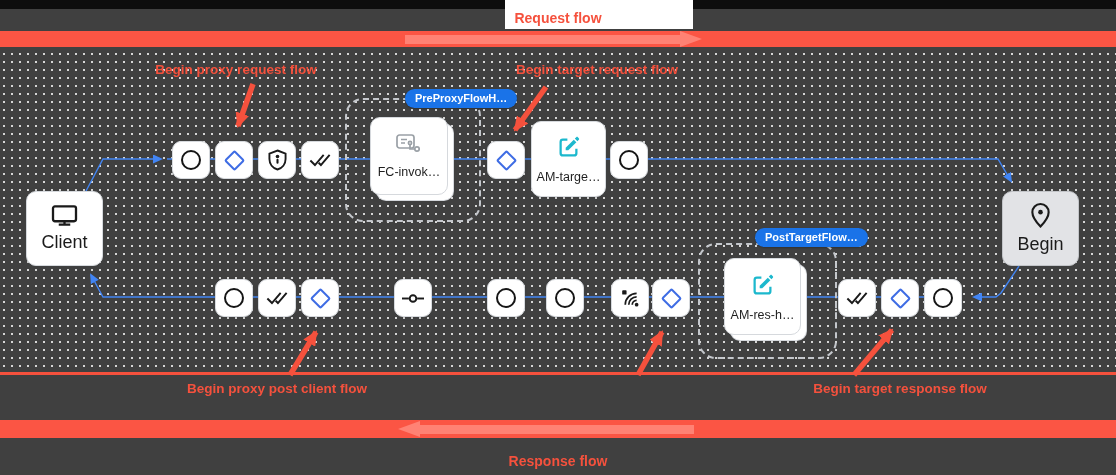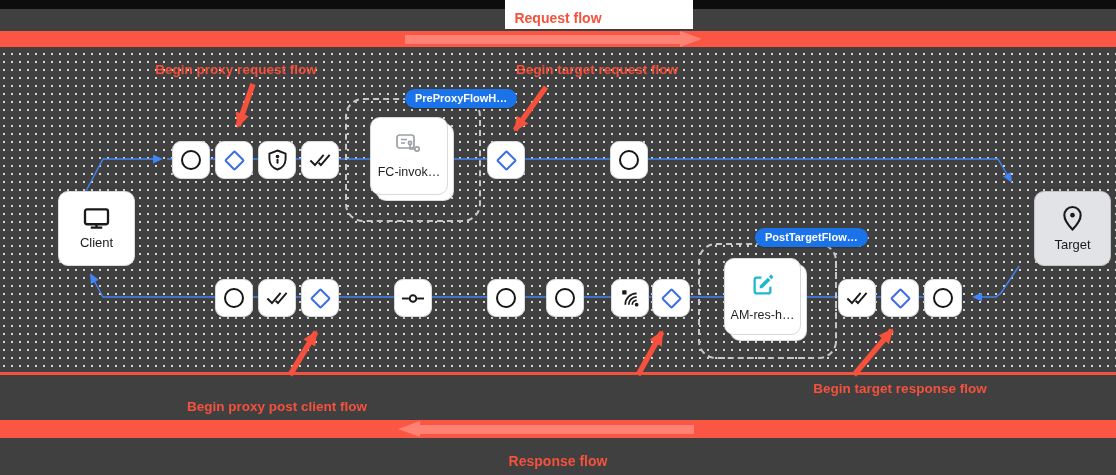--- a/index.html
+++ b/index.html
@@ -40,21 +40,21 @@
   .ic-circle{width:16px;height:16px;border:2.4px solid #161616;border-radius:50%;}
   .ic-diamond{width:11px;height:11px;border:2.4px solid var(--diamond-blue,#3f6de4);
               border-radius:2px;transform:rotate(45deg);}
   .card{position:absolute;background:#fff;border:1px solid #d6d9dd;border-radius:10px;z-index:2;
         display:flex;flex-direction:column;align-items:center;justify-content:center;gap:9px;
         box-shadow:0 2px 6px rgba(60,64,67,.15);}
   .card.stacked{box-shadow:6px 6px 0 -1px #ffffff,6px 6px 0 0 #d6d9dd,0 2px 6px rgba(60,64,67,.15);}
   .card-label{font-size:12.5px;color:#1f1f1f;white-space:nowrap;}
   .endpoint{position:absolute;width:75px;height:73px;border-radius:10px;z-index:2;
         display:flex;flex-direction:column;align-items:center;justify-content:center;gap:5px;
-        font-size:13px;color:#1b1b1b;margin-left:32px;}
+        font-size:18px;color:#1b1b1b;}
   .endpoint.client{background:#fff;border:1px solid #d6d9dd;box-shadow:0 2px 6px rgba(60,64,67,.18);}
   .endpoint.target{background:#e2e3e6;border:1px solid #c2c4c8;box-shadow:0 2px 6px rgba(60,64,67,.18);}
   .dashed-box{position:absolute;border:2px dashed #c4c7cc;border-radius:18px;z-index:1;}
   .pill{position:absolute;background:var(--pill-blue,#1a73e8);color:#fff;font-size:11px;
         font-weight:bold;padding:3px 10px 4px;border-radius:11px;white-space:nowrap;z-index:4;
         box-shadow:0 1px 2px rgba(0,0,0,.25);margin-left:48px;}
   .ann{position:absolute;transform:translateX(-50%);font-weight:bold;font-size:13.5px;
        color:var(--accent-red,#f5513d);white-space:nowrap;z-index:7;}
   .icwrap{display:flex;align-items:center;justify-content:center;}
 </style>
@@ -103,21 +103,21 @@
     </span>
     <span class="ep-label">Client</span>
   </div>
   <div class="endpoint target" style="left:1002px;top:191px">
     <span class="icwrap">
       <svg viewBox="0 0 24 28" width="23" height="27">
         <path fill="none" stroke="#1a1a1a" stroke-width="2.2" d="M12 2 C7 2 3.5 5.9 3.5 10.5 C3.5 16.5 12 25.5 12 25.5 C12 25.5 20.5 16.5 20.5 10.5 C20.5 5.9 17 2 12 2 Z"></path>
         <circle cx="12" cy="10.5" r="2.4" fill="#1a1a1a"></circle>
       </svg>
     </span>
-    <span class="ep-label">Target</span>
+    <span class="ep-label">Begin</span>
   </div>
 
   <div class="node" style="left:172px;top:141px">
     <span class="ic-circle"></span>
   </div>
   <div class="node" style="left:215px;top:141px">
     <span class="ic-diamond"></span>
   </div>
   <div class="node" style="left:258px;top:141px">
     <span class="icwrap">
@@ -151,20 +151,30 @@
         </g>
       </svg>
     </span>
     <span class="card-label">FC-invok…</span>
   </div>
 
   <div class="node" style="left:487px;top:141px">
     <span class="ic-diamond"></span>
   </div>
 
+  <div class="card" style="left:531px;top:121px;width:73px;height:74px">
+    <span class="icwrap">
+      <svg viewBox="0 0 24 24" width="27" height="27">
+        <path fill="none" stroke="var(--teal,#1cb8cd)" stroke-width="2" d="M11 5 H7 C5.9 5 5 5.9 5 7 V17 C5 18.1 5.9 19 7 19 H17 C18.1 19 19 18.1 19 17 V13"></path>
+        <path fill="var(--teal,#1cb8cd)" d="M9.5 12.2 V14.5 H11.8 L19 7.3 L16.7 5 Z"></path>
+        <path fill="var(--teal,#1cb8cd)" d="M17.6 4.1 L19.9 6.4 L21.2 5.1 C21.6 4.7 21.6 4.1 21.2 3.7 L20.3 2.8 C19.9 2.4 19.3 2.4 18.9 2.8 Z"></path>
+      </svg>
+    </span>
+    <span class="card-label">AM-targe…</span>
+  </div>
 
   <div class="node" style="left:610px;top:141px">
     <span class="ic-circle"></span>
   </div>
 
   <div class="node" style="left:215px;top:279px">
     <span class="ic-circle"></span>
   </div>
   <div class="node" style="left:258px;top:279px">
     <span class="icwrap">
@@ -236,21 +246,21 @@
   </div>
   <div class="node" style="left:881px;top:279px">
     <span class="ic-diamond"></span>
   </div>
   <div class="node" style="left:924px;top:279px">
     <span class="ic-circle"></span>
   </div>
 
   <div class="ann" style="left:236px;top:62px">Begin proxy request flow</div>
   <div class="ann" style="left:597px;top:62px">Begin target request flow</div>
-  <div class="ann" style="left:277px;top:399px">Begin proxy post client flow</div>
+  <div class="ann" style="left:277px;top:381px">Begin proxy post client flow</div>
   <div class="ann" style="left:900px;top:381px">Begin target response flow</div>
 
   <div class="red-line"></div>
   <div class="bar-red bottom">
     <div class="shaft"></div>
     <div class="head"></div>
   </div>
   <div class="flow-label bottom">Response flow</div>
 
   <svg class="red-arrows" width="1116" height="475">

